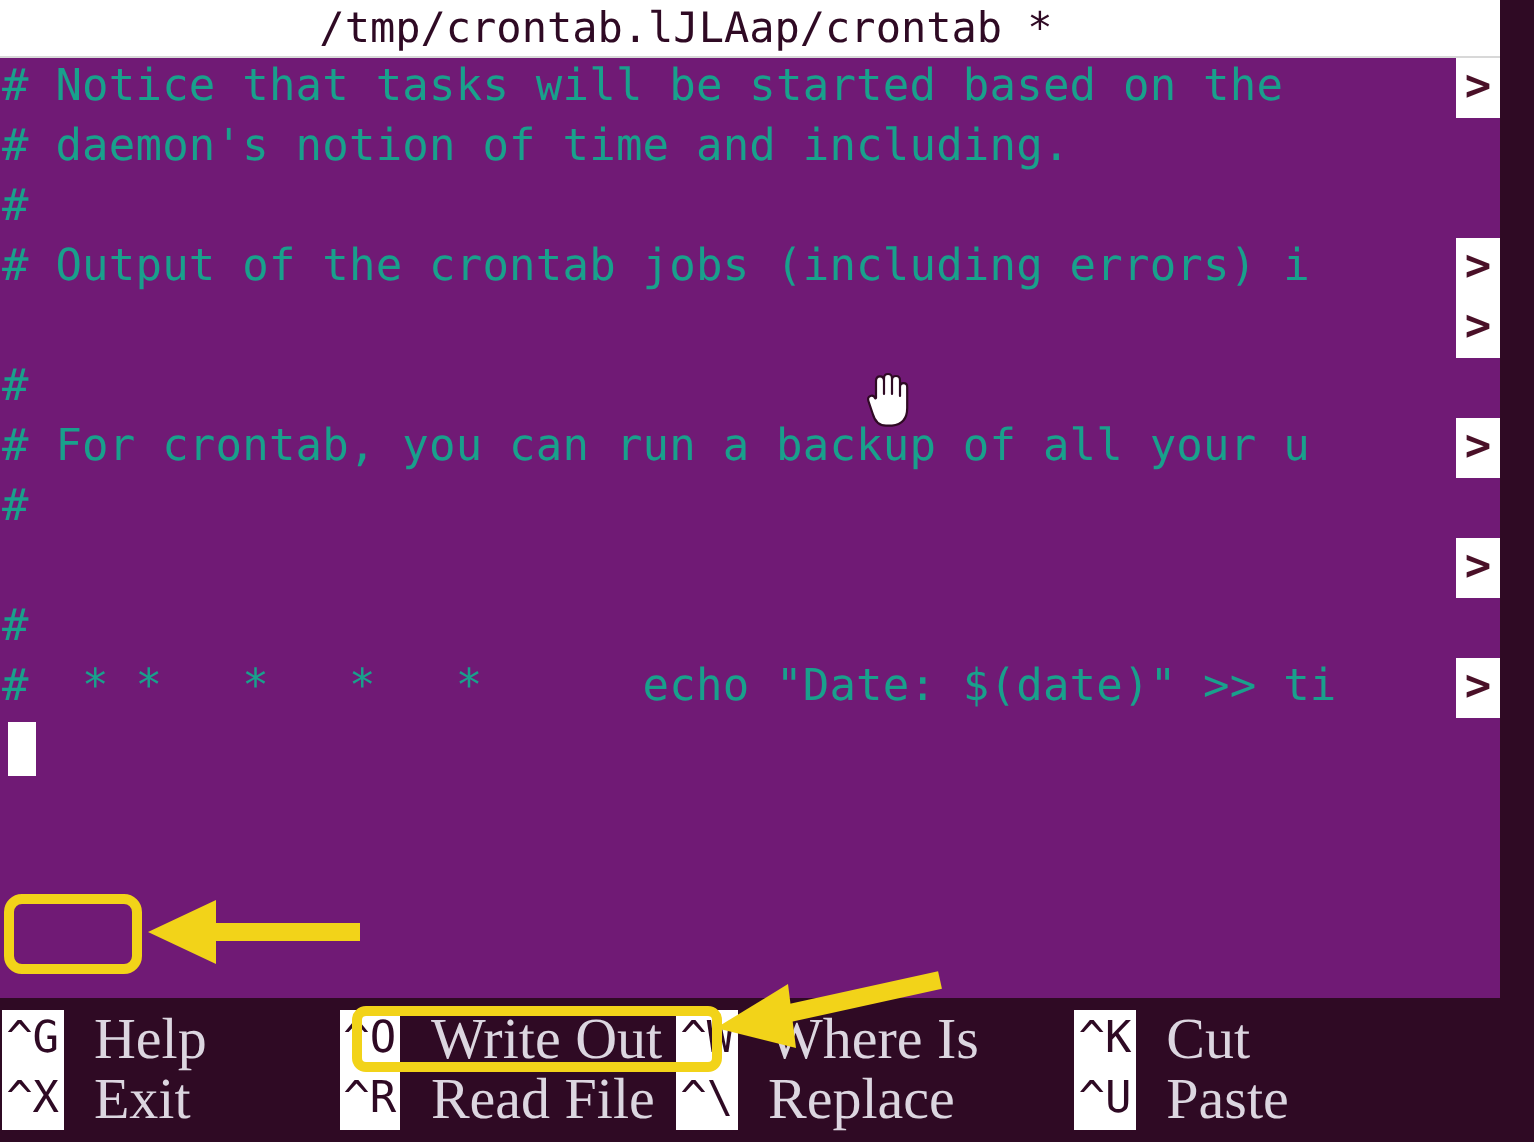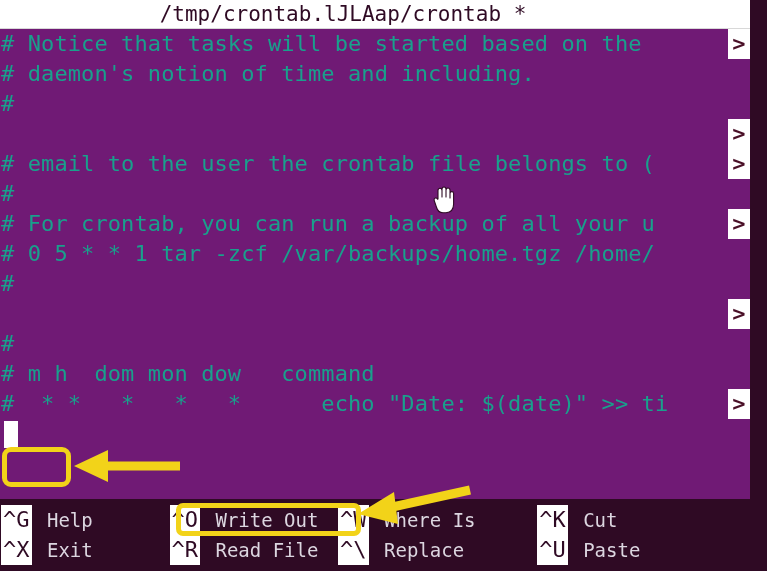--- a/index.html
+++ b/index.html
@@ -119,22 +119,23 @@
     height: 30px;
     line-height: 30px;
     text-align: center;
     font-size: 22px;
   }
   .hlabel {
     position: absolute;
     color: #dcd6e0;
     height: 30px;
     line-height: 30px;
-    font-size: 19px;
-    white-space: pre;
+    font-size: 29px;
+    white-space: pre;
+    font-family: Liberation Serif, serif;
   }
 
   
   #scroll-track {
     position: absolute;
     right: 0;
     top: 0;
     width: 17px;
     height: 571px;
     background: #2b0a20;
@@ -197,29 +198,27 @@
   <div id="titlebar">
     <span class="ttext">/tmp/crontab.lJLAap/crontab *</span>
   </div>
 
   <div id="editor">
 
     <div id="editor-lines">
         <div class="eline"><span># Notice that tasks will be started based on the </span><span class="cont">&gt;</span></div>
         <div class="eline"><span># daemon's notion of time and including.</span></div>
         <div class="eline"><span>#</span></div>
+        <div class="eline"><span># Output of the crontab jobs (including errors) i</span><span class="cont">&gt;</span></div>
         <div class="eline"><span class="cont">&gt;</span></div>
-        <div class="eline"><span># email to the user the crontab file belongs to (</span><span class="cont">&gt;</span></div>
         <div class="eline"><span>#</span></div>
         <div class="eline"><span># For crontab, you can run a backup of all your u</span><span class="cont">&gt;</span></div>
-        <div class="eline"><span># 0 5 * * 1 tar -zcf /var/backups/home.tgz /home/</span></div>
         <div class="eline"><span>#</span></div>
         <div class="eline"><span class="cont">&gt;</span></div>
         <div class="eline"><span>#</span></div>
-        <div class="eline"><span># m h  dom mon dow   command</span></div>
         <div class="eline"><span>#  * *   *   *   *      echo "Date: $(date)" &gt;&gt; ti</span><span class="cont">&gt;</span></div>
       </div>
     <div id="cursorline">
       <div id="cursor-block"></div>
     </div>
   </div>
 
   <div id="helpbar">
     <div class="helprow" id="helprow1"><span class="hkey" style="left: 1px; width: 30.64px;">^G</span><span class="hlabel" style="left: 46.96px;">Help</span><span class="hkey" style="left: 169.52px; width: 30.64px;">^O</span><span class="hlabel" style="left: 215.48px;">Write Out</span><span class="hkey" style="left: 338.04px; width: 30.64px;">^W</span><span class="hlabel" style="left: 384px;">Where Is</span><span class="hkey" style="left: 537.2px; width: 30.64px;">^K</span><span class="hlabel" style="left: 583.16px;">Cut</span></div>
     <div class="helprow" id="helprow2"><span class="hkey" style="left: 1px; width: 30.64px;">^X</span><span class="hlabel" style="left: 46.96px;">Exit</span><span class="hkey" style="left: 169.52px; width: 30.64px;">^R</span><span class="hlabel" style="left: 215.48px;">Read File</span><span class="hkey" style="left: 338.04px; width: 30.64px;">^\</span><span class="hlabel" style="left: 384px;">Replace</span><span class="hkey" style="left: 537.2px; width: 30.64px;">^U</span><span class="hlabel" style="left: 583.16px;">Paste</span></div>

